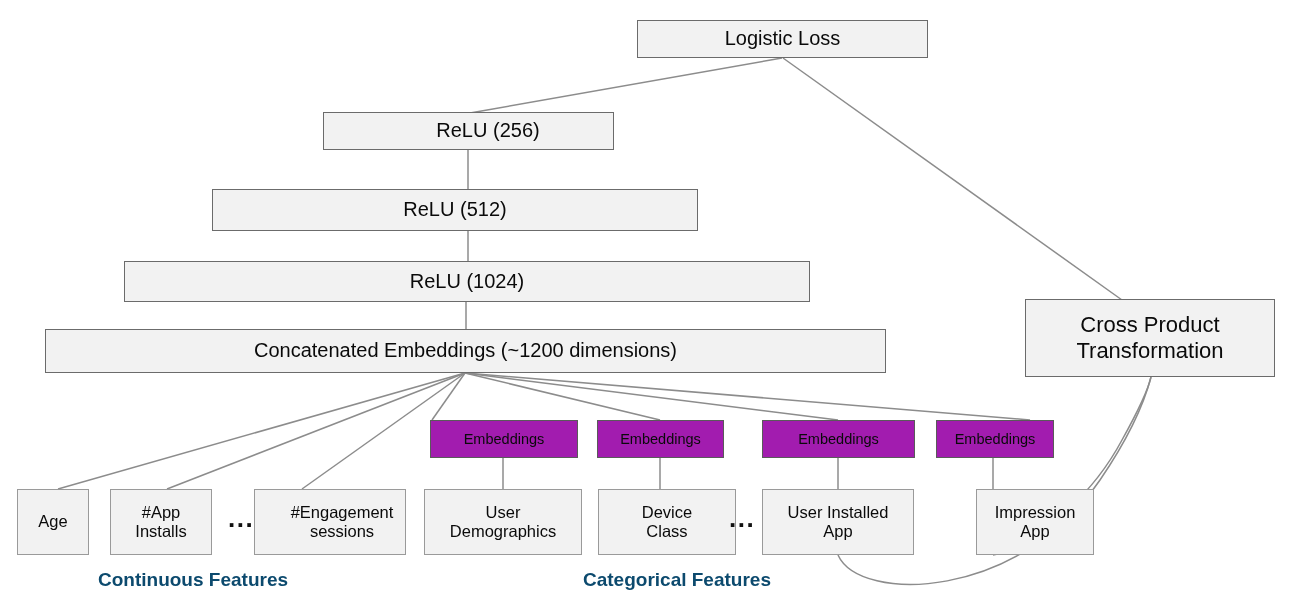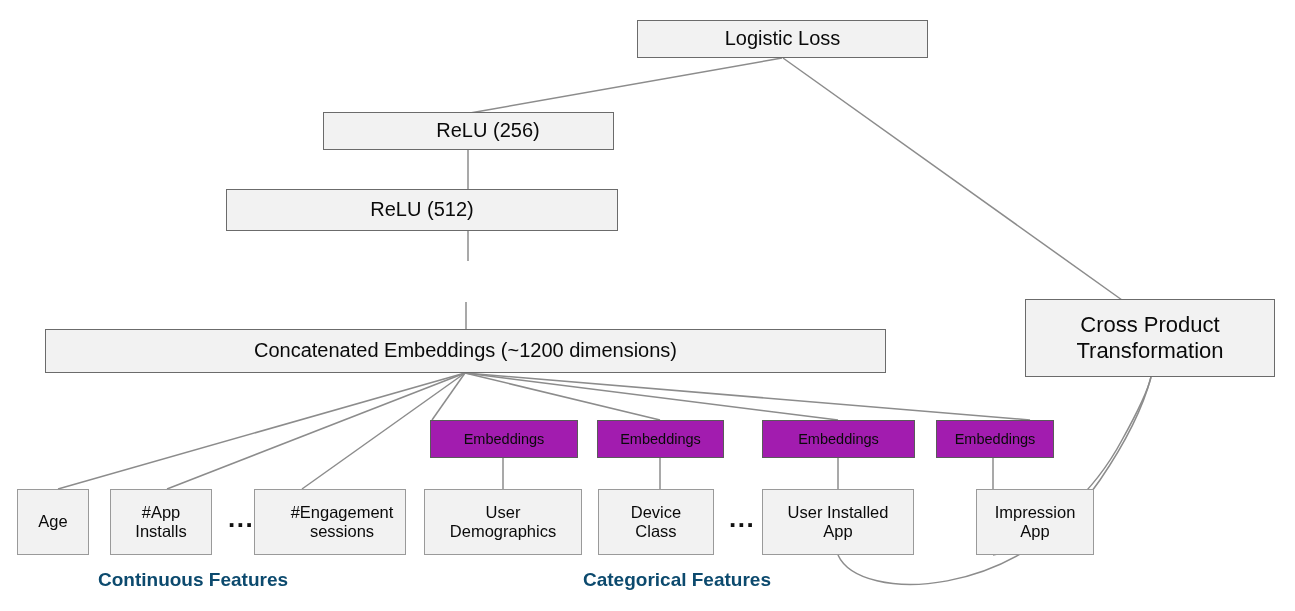--- a/index.html
+++ b/index.html
@@ -108,24 +108,27 @@
   </svg>
 
   <div class="node big" style="left:637px; top:20px; width:291px; height:38px;">
     <span>Logistic Loss</span>
   </div>
 
   <div class="node big" style="left:323px; top:112px; width:291px; height:38px;padding-left:39px;">
     <span>ReLU (256)</span>
   </div>
 
-  <div class="node big" style="left:226px; top:189px; width:392px; height:42px;">
+  <div class="node big" style="left:212px; top:189px; width:486px; height:42px;">
     <span>ReLU (512)</span>
   </div>
 
+  <div class="node big" style="left:124px; top:261px; width:686px; height:41px;">
+    <span>ReLU (1024)</span>
+  </div>
 
   <div class="node big" style="left:45px; top:329px; width:841px; height:44px;">
     <span>Concatenated Embeddings (~1200 dimensions)</span>
   </div>
 
   <div class="node rightbox" style="left:1025px; top:299px; width:250px; height:78px; flex-direction:column;">
     <span>Cross Product</span>
     <span>Transformation</span>
   </div>
 
@@ -156,21 +159,21 @@
   <div class="node leaf" style="left:254px; top:489px; width:152px; height:66px; flex-direction:column;padding-left:24px;">
     <span>#Engagement</span>
     <span>sessions</span>
   </div>
 
   <div class="node leaf" style="left:424px; top:489px; width:158px; height:66px; flex-direction:column;">
     <span>User</span>
     <span>Demographics</span>
   </div>
 
-  <div class="node leaf" style="left:598px; top:489px; width:116px; height:66px; flex-direction:column;">
+  <div class="node leaf" style="left:598px; top:489px; width:138px; height:66px; flex-direction:column;">
     <span>Device</span>
     <span>Class</span>
   </div>
 
   <div class="ellipsis" style="left:729px; top:505px;">...</div>
 
   <div class="node leaf" style="left:762px; top:489px; width:152px; height:66px; flex-direction:column;">
     <span>User Installed</span>
     <span>App</span>
   </div>

